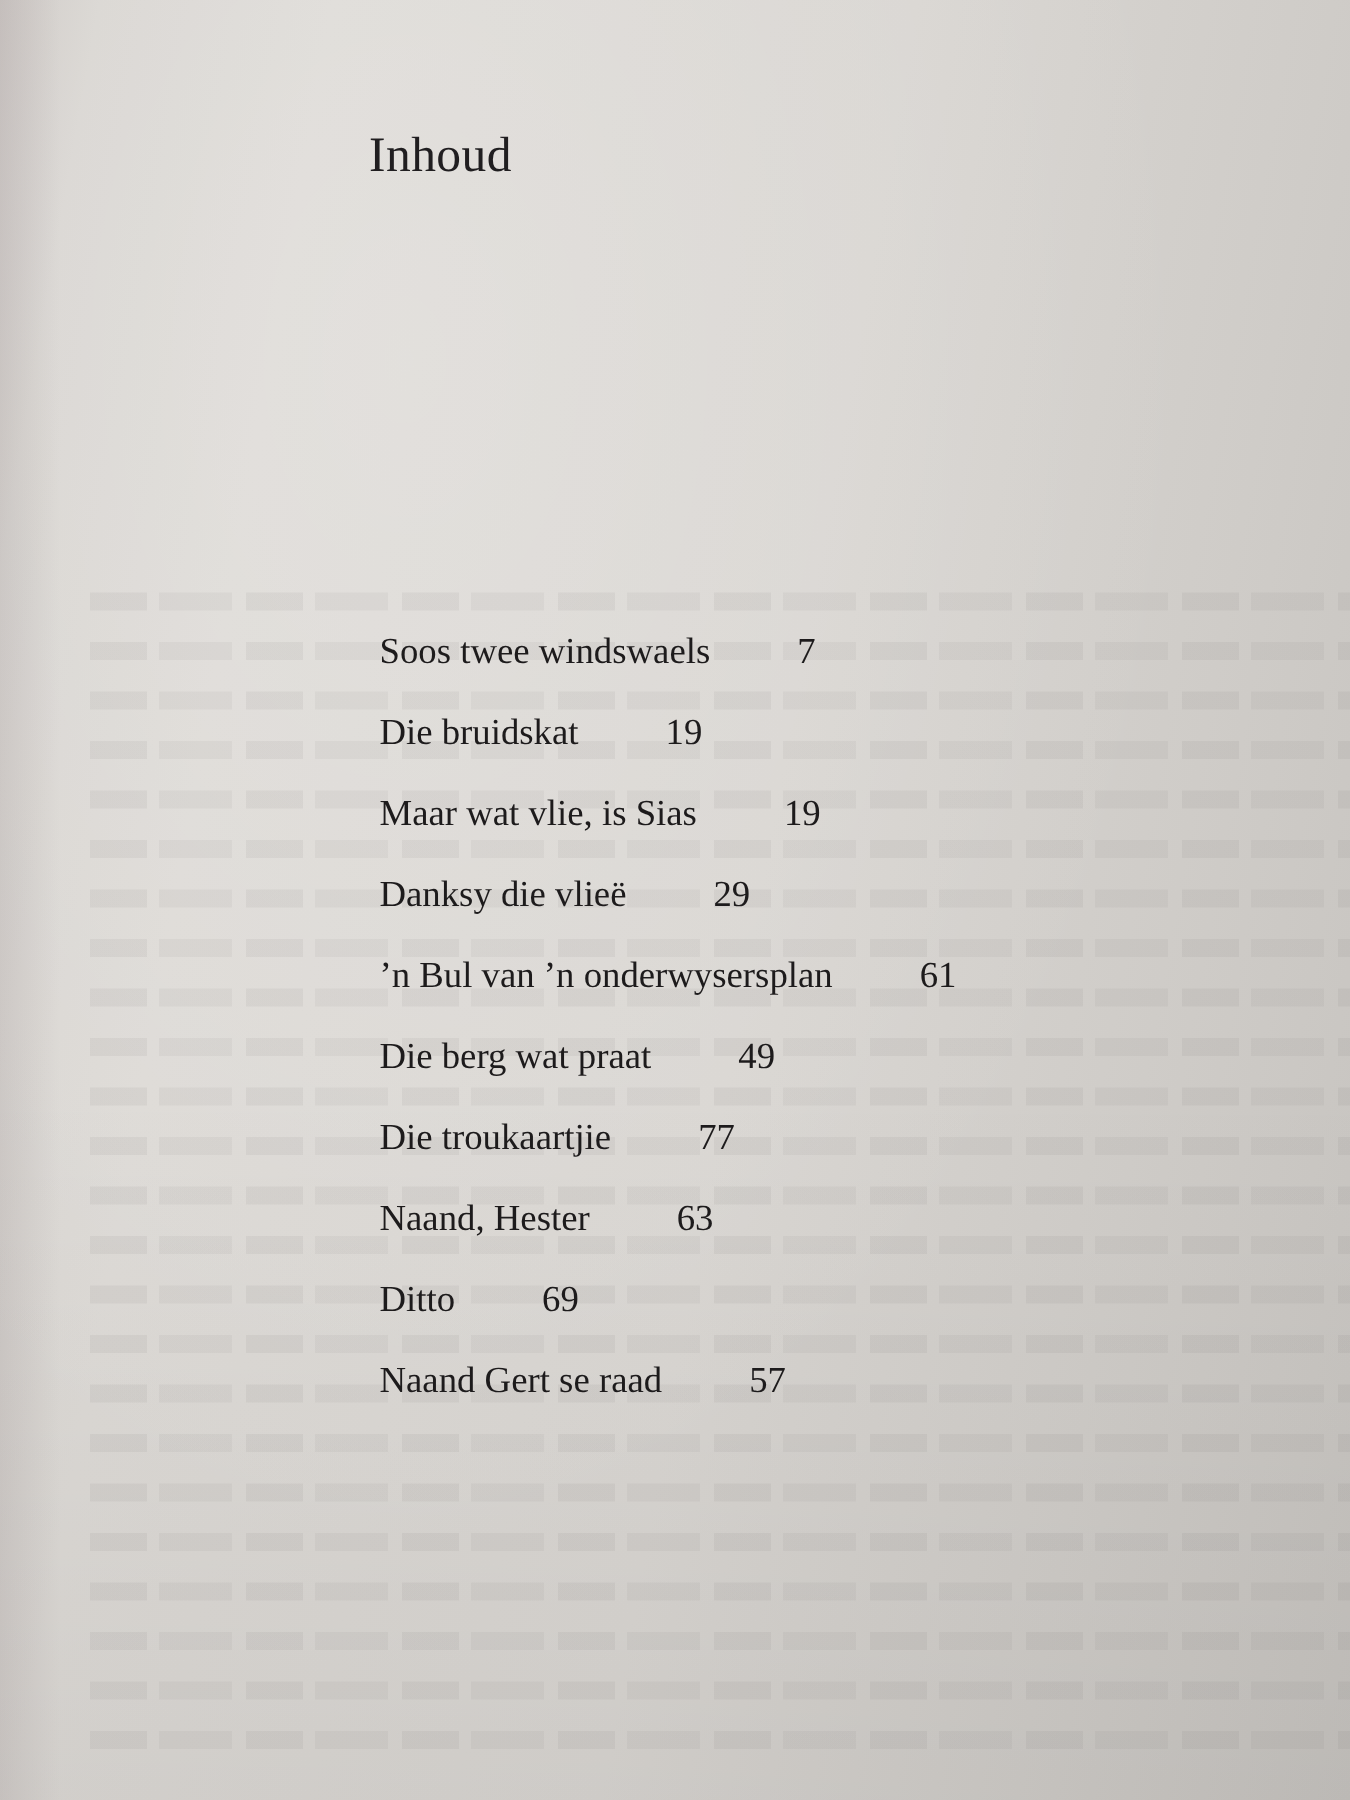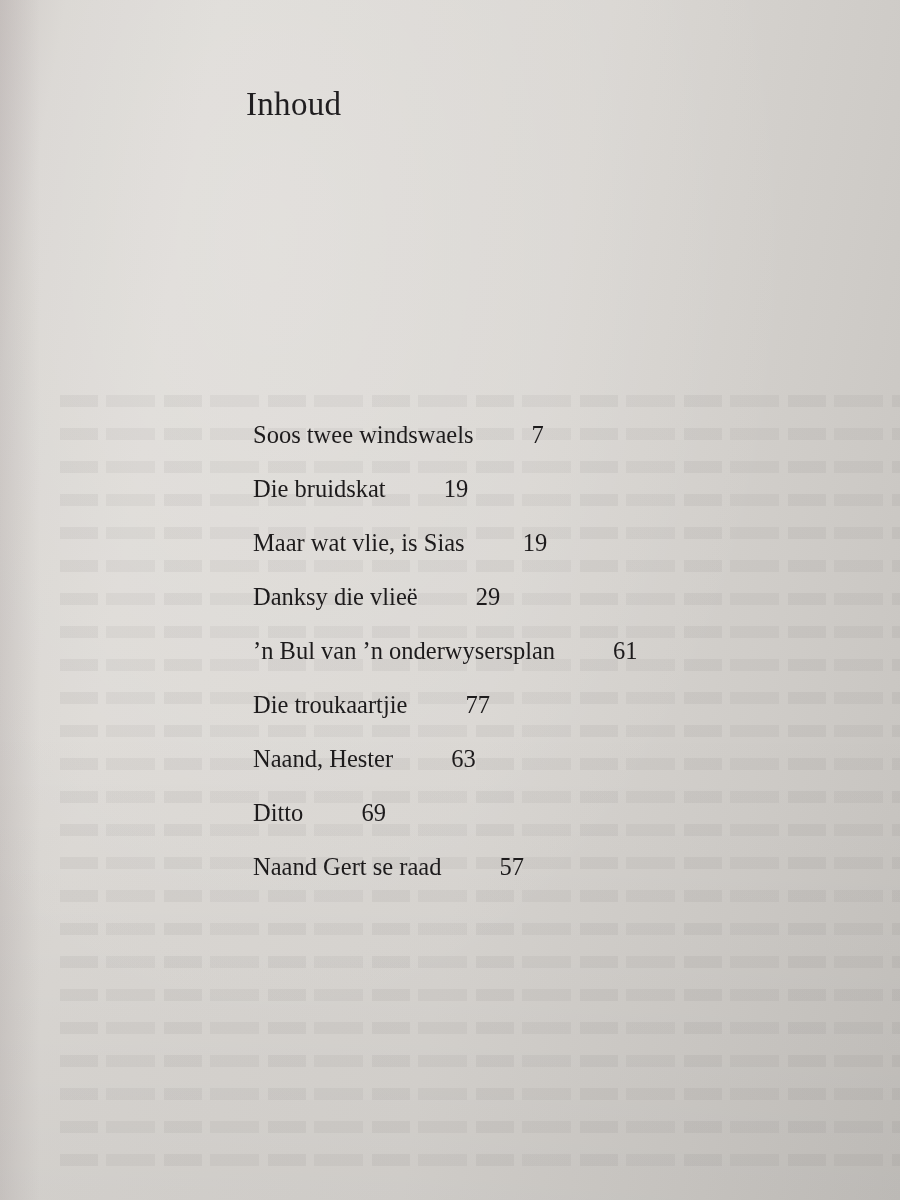--- a/index.html
+++ b/index.html
@@ -125,20 +125,23 @@
   <li class="toc-entry">
     <span class="toc-title">Maar wat vlie, is Sias</span><span class="toc-page">19</span>
   </li>
   <li class="toc-entry">
     <span class="toc-title">Danksy die vlieë</span><span class="toc-page">29</span>
   </li>
   <li class="toc-entry">
     <span class="toc-title">’n Bul van ’n onderwysersplan</span><span class="toc-page">61</span>
   </li>
   <li class="toc-entry">
+    <span class="toc-title">Die berg wat praat</span><span class="toc-page">49</span>
+  </li>
+  <li class="toc-entry">
     <span class="toc-title">Die troukaartjie</span><span class="toc-page">77</span>
   </li>
   <li class="toc-entry">
     <span class="toc-title">Naand, Hester</span><span class="toc-page">63</span>
   </li>
   <li class="toc-entry">
     <span class="toc-title">Ditto</span><span class="toc-page">69</span>
   </li>
   <li class="toc-entry">
     <span class="toc-title">Naand Gert se raad</span><span class="toc-page">57</span>

